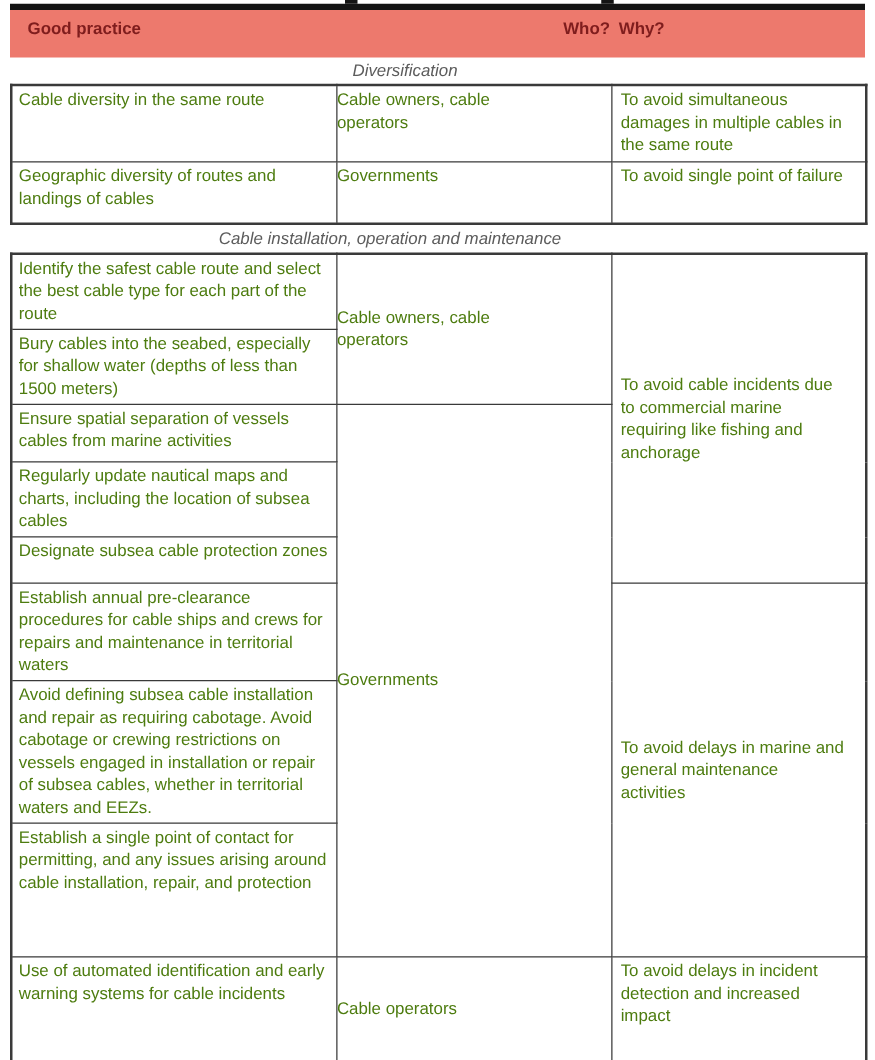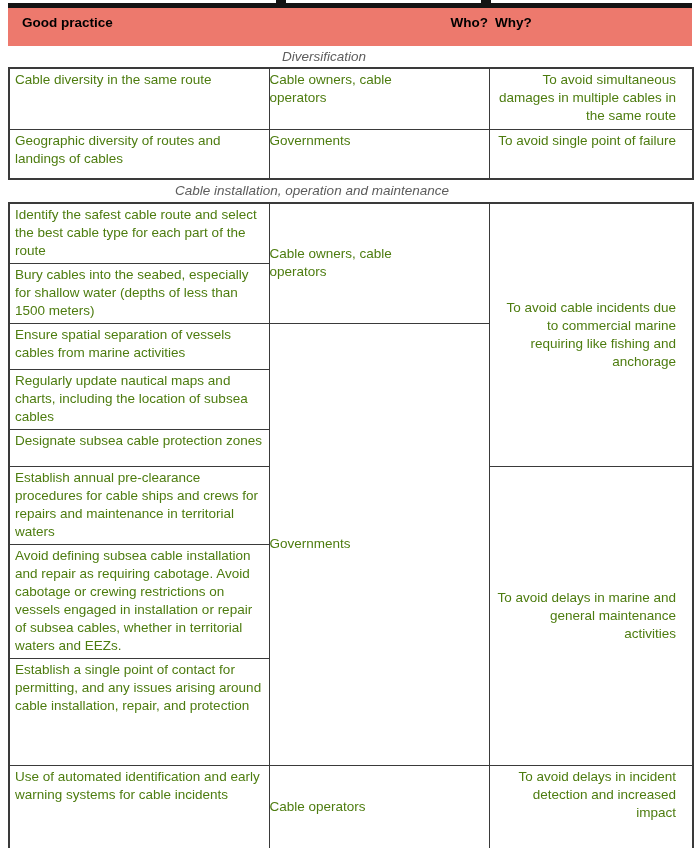--- a/index.html
+++ b/index.html
@@ -11,21 +11,21 @@
   .page { position: relative; width: 684px; margin: 3px 0 0 8px; }
 
   .notch { position: absolute; top: -3px; height: 3px; width: 10px; background: #141414; }
   .notch-1 { left: 268px; }
   .notch-2 { left: 473px; }
 
   .topbar { height: 5px; background: #141414; }
 
   .thead {
     display: flex; background: #ed796d; height: 38px;
-    font-weight: bold; font-size: 13.5px; color: #000000;
+    font-weight: bold; font-size: 13.5px; color: #7f1d1d;
     box-sizing: border-box;
   }
   .hc { box-sizing: border-box; }
   .hc1 { width: 260px; padding: 7px 0 0 14px; }
   .hc2 { width: 220px; padding: 7px 0 0 12px; text-align: right; }
   .hc3 { width: 204px; padding: 7px 0 0 7px; }
 
   .st {
     font-style: italic; color: #5c5c5c; text-align: center;
     font-size: 13.5px; height: 21px; line-height: 21px;
@@ -38,21 +38,21 @@
     width: 684px; border: 2px solid #3a3a3a;
   }
   td {
     border: 1px solid #3a3a3a; vertical-align: top;
     font-size: 13.5px; line-height: 18px; color: #4d7c0f;
     word-wrap: break-word; overflow: hidden;
   }
   td.c1 { padding: 2px 2px 3px 5px; text-align: left; }
   td.c2 { padding: 2px 0 3px 0; text-align: left; }
   td.c2 .wl { display: inline-block; max-width: 160px; }
-  td.c3 { padding: 2px 16px 3px 7px; text-align: right; }
+  td.c3 { padding: 2px 16px 3px 7px; text-align: left; }
   td.vm { vertical-align: middle; }
 </style>
 </head>
 <body>
 
 <div class="page">
 
   <div class="notch notch-1"></div>
   <div class="notch notch-2"></div>
 

